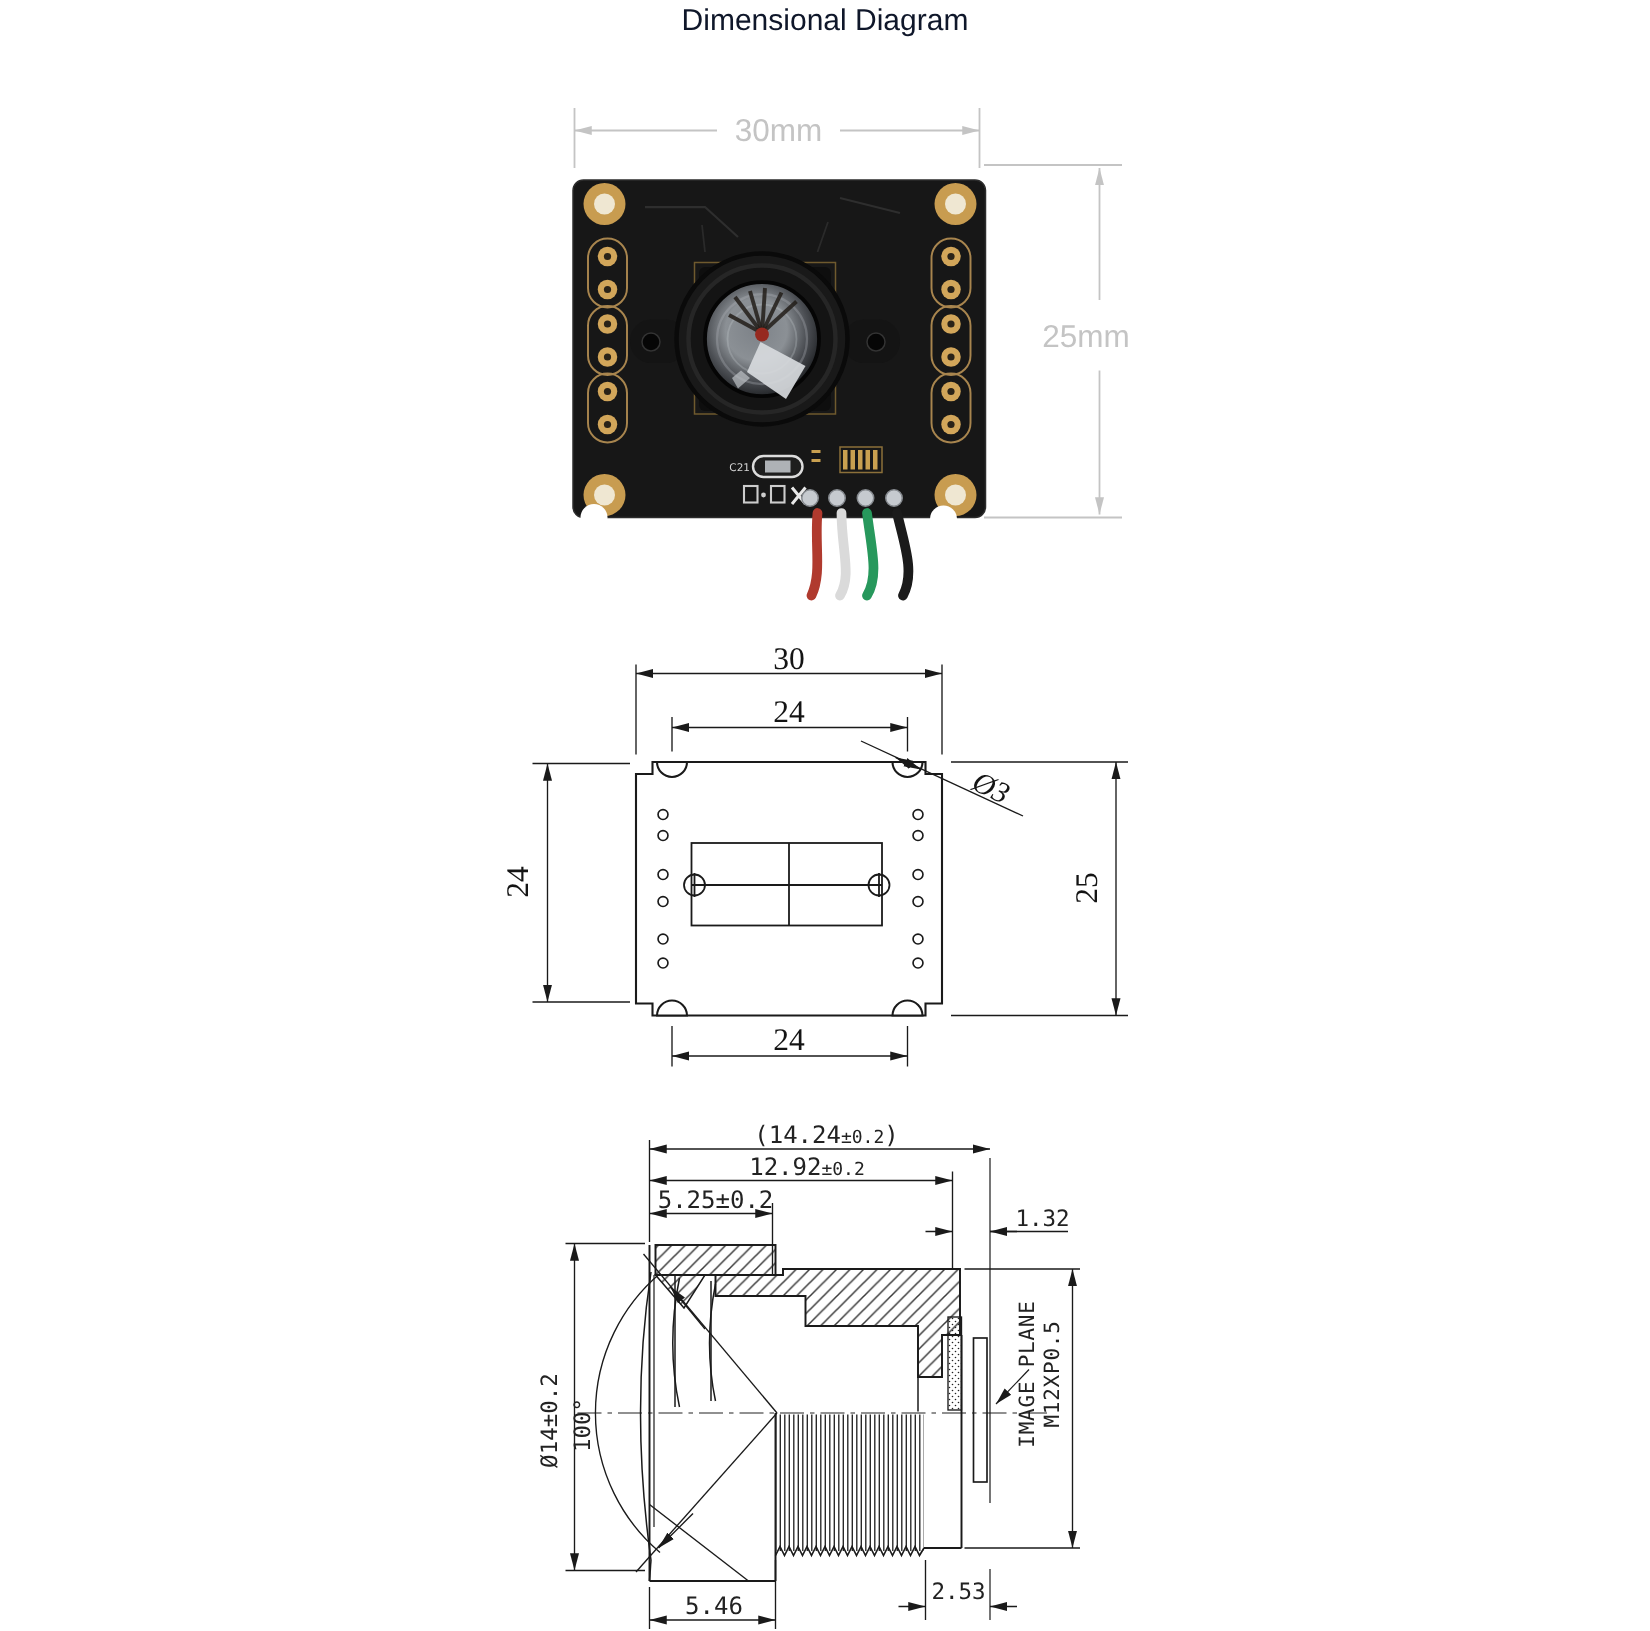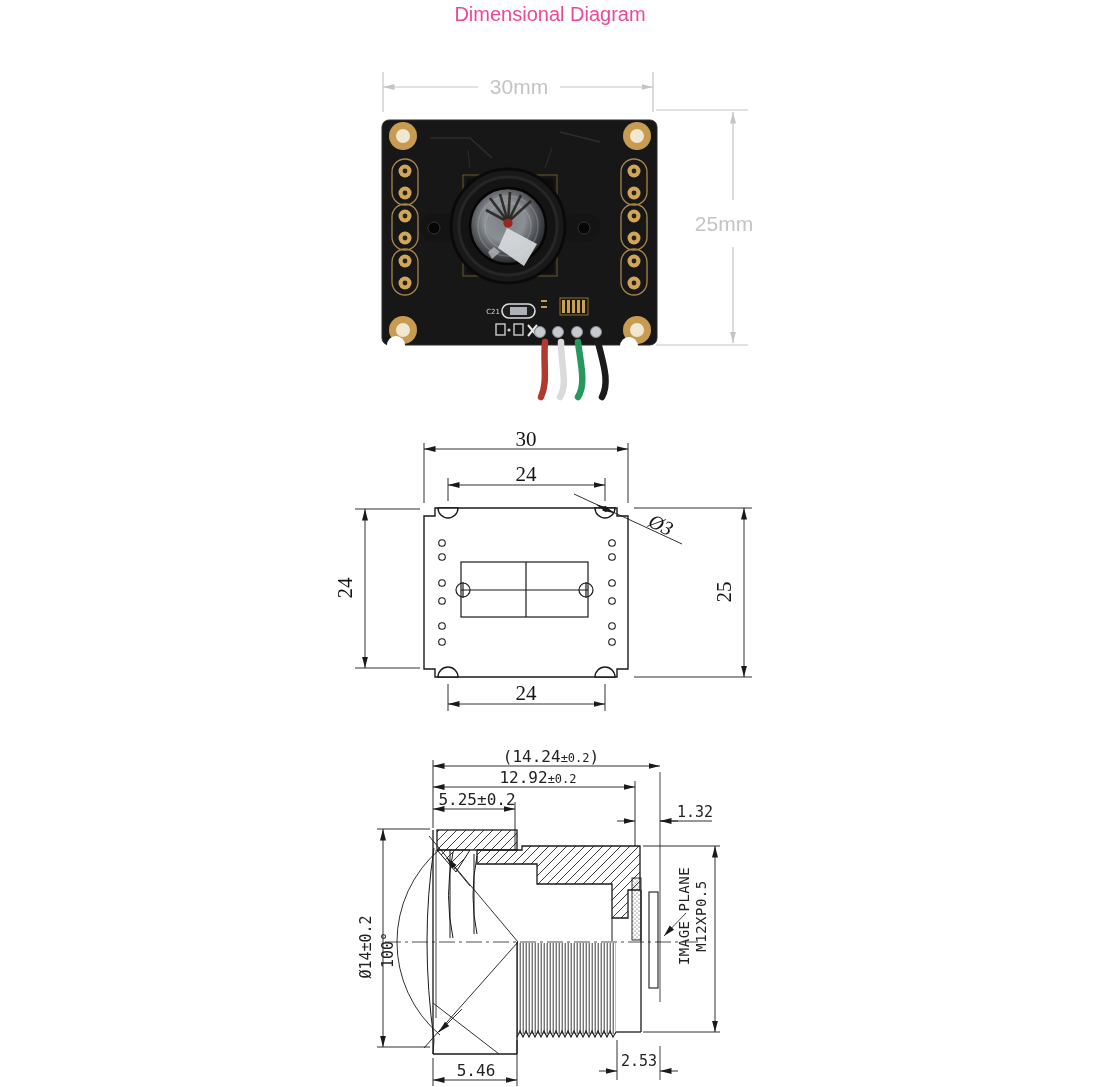--- a/index.html
+++ b/index.html
@@ -1,19 +1,19 @@
 <!DOCTYPE html>
 <html><head>
 <meta charset="utf-8">
 <style>
   html,body{margin:0;padding:0;background:#fff;}
   #stage{position:relative;width:1100px;height:1087px;background:#ffffff;overflow:hidden;
          font-family:"Liberation Sans",sans-serif;}
   #page-title{position:absolute;left:0;top:0;width:100%;text-align:center;
-              font-size:20px;font-weight:500;color:#ec4899;line-height:28px;}
+              font-size:20px;font-weight:500;color:#0f172a;line-height:28px;}
   .fig{position:absolute;}
   .ts{font-family:"Liberation Serif",serif;font-size:21px;fill:#141414;}
   .tsi{font-family:"Liberation Serif",serif;font-size:20px;font-style:italic;fill:#141414;}
   .tc{font-family:"DejaVu Sans Mono",monospace;fill:#222;}
   .tp{font-family:"Liberation Sans",sans-serif;font-size:21px;fill:#c4c4c4;}
   .c21{font-family:"DejaVu Sans",sans-serif;font-size:7px;fill:#d6d6d6;}
 </style>
 </head>
 <body>
 

